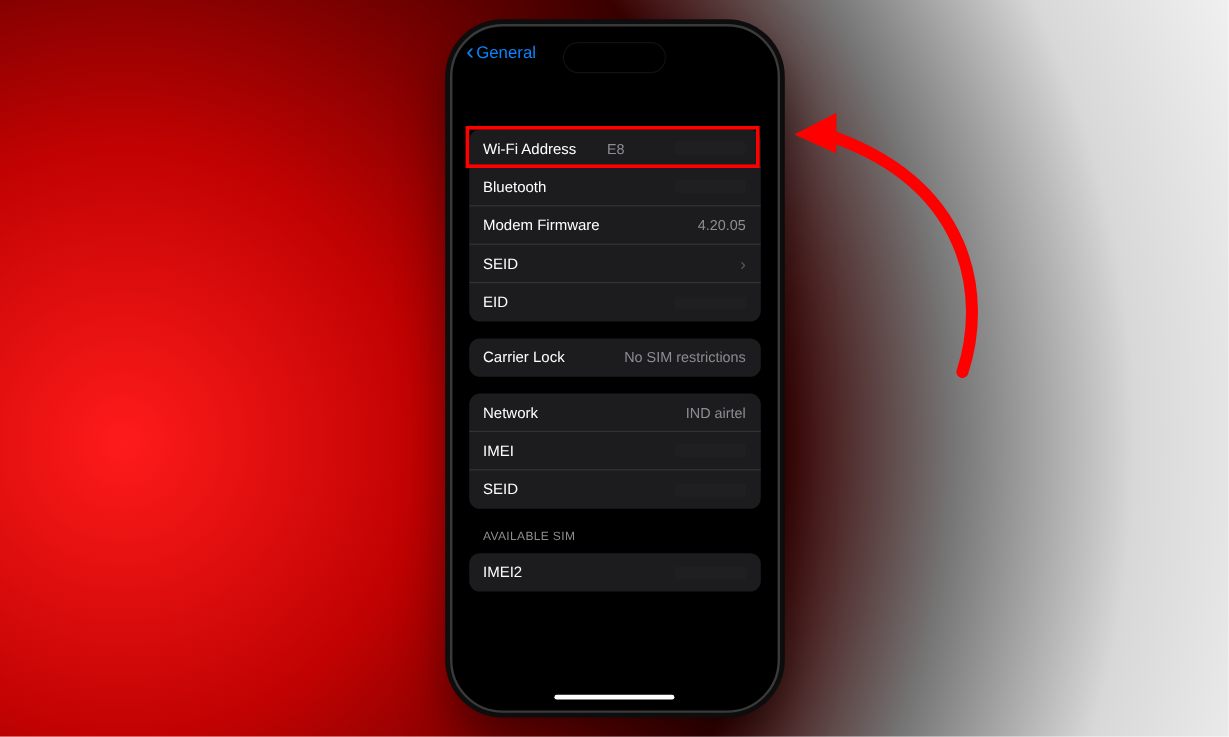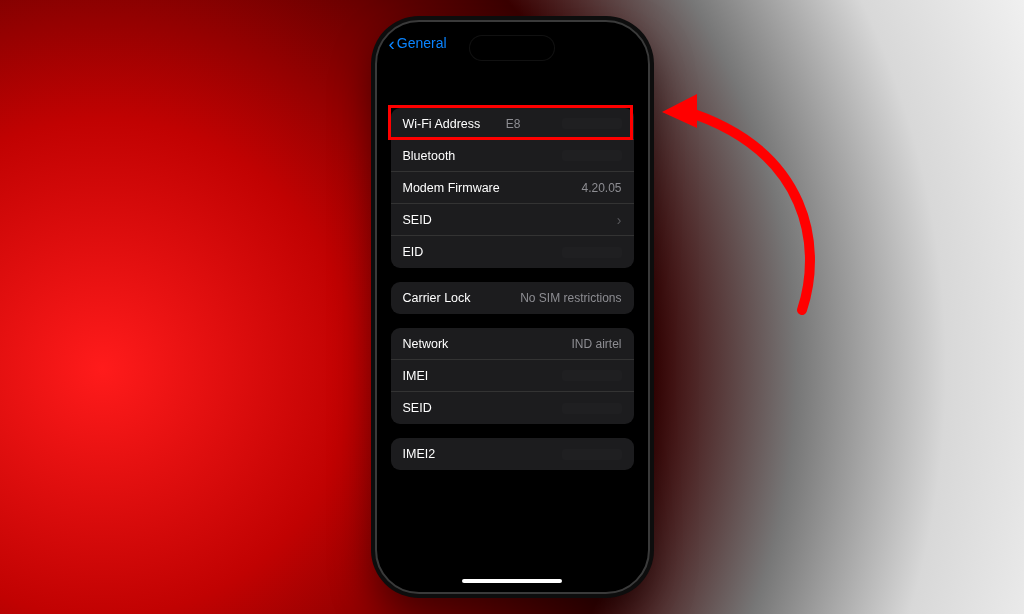--- a/index.html
+++ b/index.html
@@ -140,20 +140,21 @@
               </span>
             </div>
             <div class="row">
               <span class="label">SEID</span>
               <span style="display: flex; align-items: center;">
                 <span class="redact" style="margin-left: 0px;"></span>
               </span>
             </div>
           </div>
 
+        <div class="grp-header">Available SIM</div>
         <div class="group" id="g3">
             <div class="row">
               <span class="label">IMEI2</span>
               <span style="display: flex; align-items: center;">
                 <span class="redact" style="margin-left: 0px;"></span>
               </span>
             </div>
           </div>
 
       </div>

